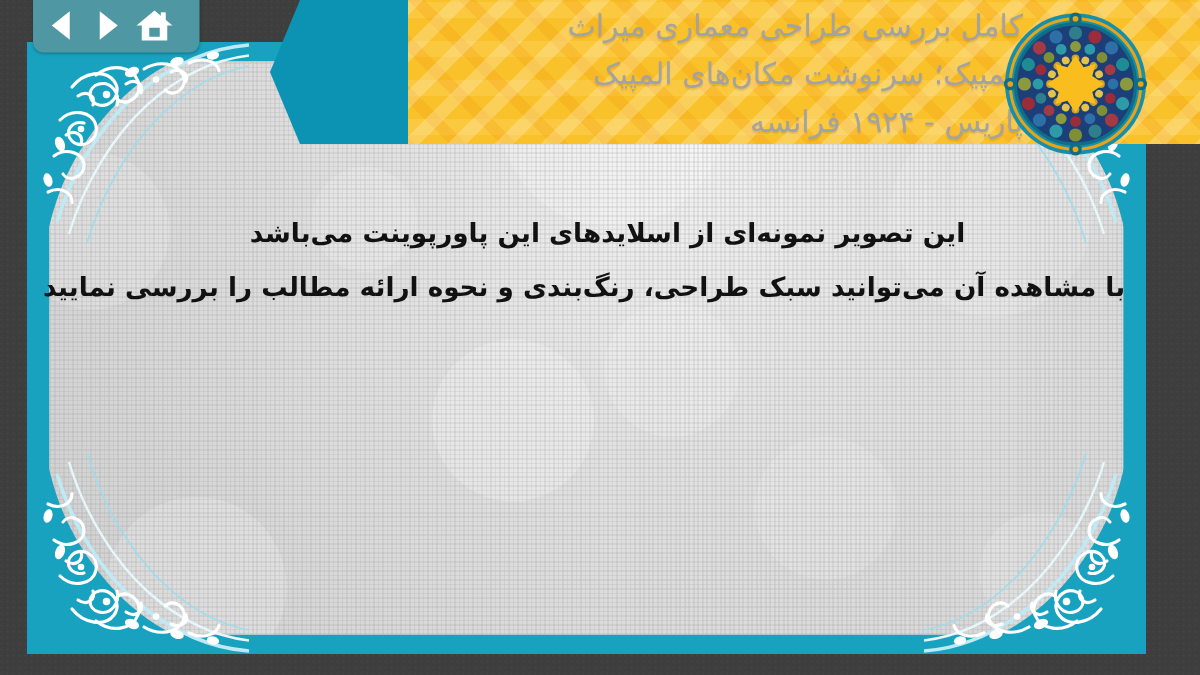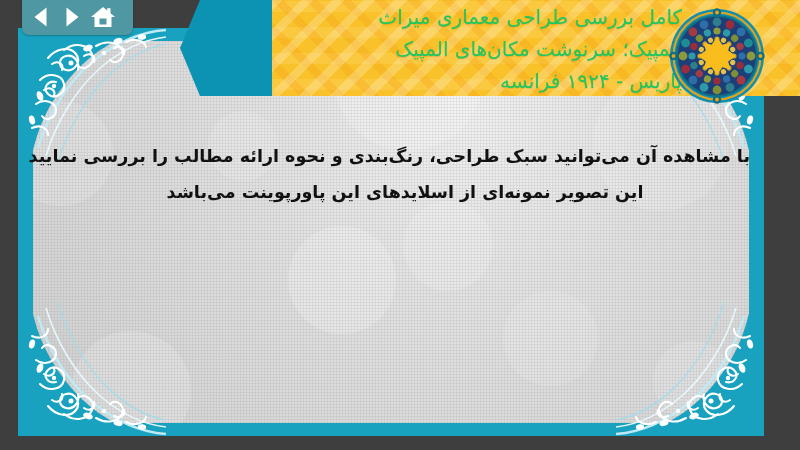--- a/index.html
+++ b/index.html
@@ -154,21 +154,21 @@
   #title-block {
     position: absolute;
     right: 118px;
     top: 1px;
     width: 430px;
     text-align: right;
     direction: rtl;
     z-index: 33;
   }
   .title-line {
-    color: #22c55e;
+    color: #a3a3a3;
     font-size: 20px;
     line-height: 32px;
     font-weight: normal;
     white-space: nowrap;
     text-shadow: 0 1px 1px rgba(120,80,0,0.18);
   }
 
   
   #medallion {
     position: absolute;
@@ -472,22 +472,22 @@
     </g>
     <g fill="#E8A317">
       <circle cx="50" cy="6.5" r="1.9"></circle>
         <circle cx="50" cy="93.5" r="1.9"></circle>
       <circle cx="6.5" cy="50" r="1.9"></circle>
         <circle cx="93.5" cy="50" r="1.9"></circle>
     </g>
   </svg>
 
   <div id="body-text">
+    <div class="body-line">این تصویر نمونه‌ای از اسلایدهای این پاورپوینت می‌باشد</div>
     <div class="body-line">با مشاهده آن می‌توانید سبک طراحی، رنگ‌بندی و نحوه ارائه مطالب را بررسی نمایید</div>
-    <div class="body-line">این تصویر نمونه‌ای از اسلایدهای این پاورپوینت می‌باشد</div>
   </div>
 
   <div id="navbar">
     <div class="navbtn" id="btn-prev">
       <svg viewBox="0 0 26 26">
         <path d="M18.5,3.5 L6.5,13 L18.5,22.5 Z" fill="#ffffff"></path>
       </svg>
     </div>
     <div class="navbtn" id="btn-next">
       <svg viewBox="0 0 26 26">

